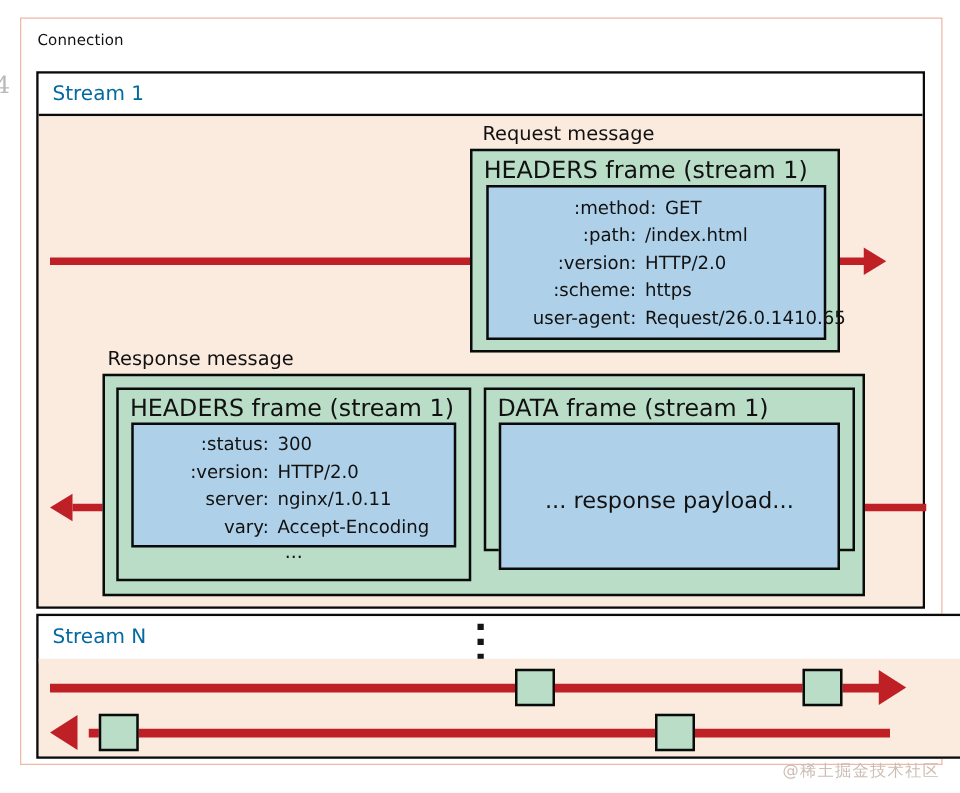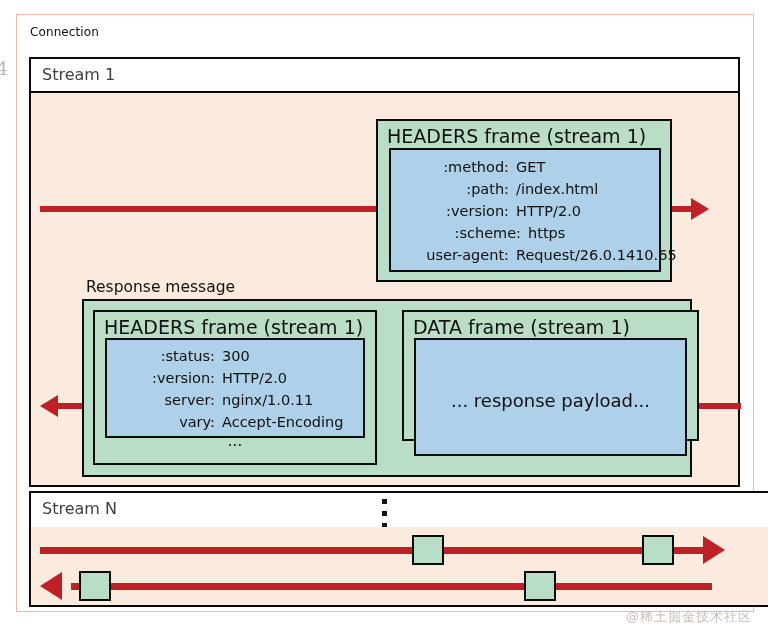--- a/index.html
+++ b/index.html
@@ -25,21 +25,21 @@
   
   .stream-box{
     position:absolute;border:2.4px solid #0a0a0a;box-sizing:border-box;background:#ffffff;
   }
   #stream1-box{left:29px;top:57px;width:711px;height:430px;}
   .stream-head{
     position:absolute;left:0;top:0;right:0;height:34px;
     border-bottom:2.4px solid #0a0a0a;background:#ffffff;box-sizing:border-box;
   }
   .stream-head .stream-title{
-    position:absolute;left:11px;top:6px;font-size:16px;color:#404040;white-space:nowrap;
+    position:absolute;left:11px;top:6px;font-size:16px;color:#0369a1;white-space:nowrap;
   }
   .stream-body{
     position:absolute;left:0;top:34px;right:0;bottom:0;background:#fbeade;
   }
   
   #streamN-box{left:29px;top:491px;width:752px;height:116px;}
   #streamN-box .stream-head{height:38px;}
   .vdots{
     position:absolute;left:351px;top:6px;width:6px;height:30px;
   }
@@ -117,38 +117,39 @@
     <div class="stream-body">
 
       <div class="rline" style="left:9px;top:113px;width:652px;"></div>
       <div class="arrow-r" style="left:660px;top:105px;"></div>
 
       <div class="rline" style="left:648px;top:310px;width:62px;"></div>
 
       <div class="rline" style="left:27px;top:310px;width:38px;"></div>
       <div class="arrow-l" style="left:9px;top:302px;"></div>
 
+      <div class="msg-label" style="left:355px;top:5px;">Request message</div>
 
       <div class="frame-group" style="left:345px;top:26px;width:296px;height:163px;">
         <div class="frame-title">HEADERS frame (stream 1)</div>
 
         <div class="payload" style="left:11px;top:27px;width:272px;height:124px;">
-          <div class="kv" style="top:8px;">
+          <div class="kv" style="top:8px;padding-left:16px;">
             <span class="k" style="width:118px;">:method:</span>
             <span class="v">GET</span>
           </div>
           <div class="kv" style="top:30px;">
             <span class="k" style="width:118px;">:path:</span>
             <span class="v">/index.html</span>
           </div>
           <div class="kv" style="top:52px;">
             <span class="k" style="width:118px;">:version:</span>
             <span class="v">HTTP/2.0</span>
           </div>
-          <div class="kv" style="top:74px;padding-left:12px;">
+          <div class="kv" style="top:74px;">
             <span class="k" style="width:118px;">:scheme:</span>
             <span class="v">https</span>
           </div>
           <div class="kv" style="top:96px;">
             <span class="k" style="width:118px;">user-agent:</span>
             <span class="v">Request/26.0.1410.65</span>
           </div>
         </div>
       </div>
 
@@ -172,21 +173,21 @@
               <span class="v">nginx/1.0.11</span>
             </div>
             <div class="kv" style="top:73px;">
               <span class="k" style="width:108px;">vary:</span>
               <span class="v">Accept-Encoding</span>
             </div>
             <div class="ellipsis-row" style="top:92px;">...</div>
           </div>
         </div>
 
-        <div class="frame-box" style="left:318px;top:9px;width:297px;height:131px;">
+        <div class="frame-box" style="left:303px;top:9px;width:297px;height:131px;">
           <div class="frame-title">DATA frame (stream 1)</div>
           <div class="payload" style="left:10px;top:26px;width:273px;height:118px;">
             <div class="payload-centered" style="top:50px;">... response payload...</div>
           </div>
         </div>
       </div>
 
     </div>
   </div>
 

